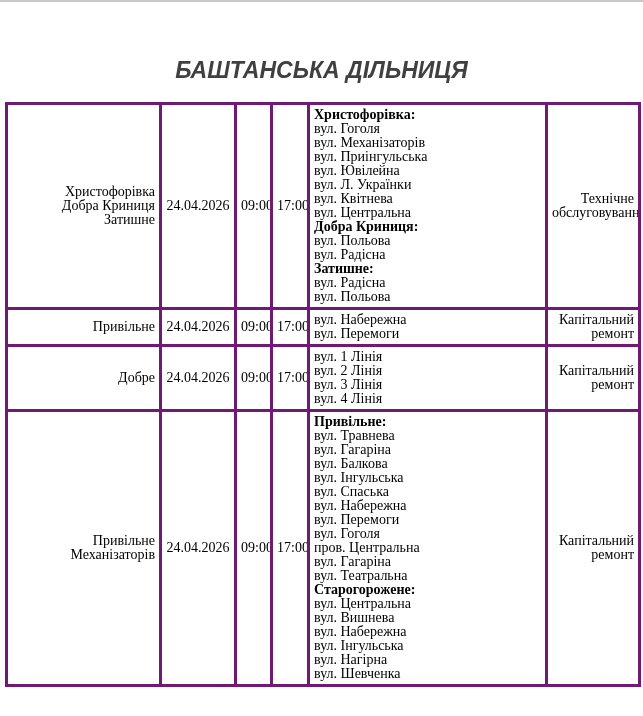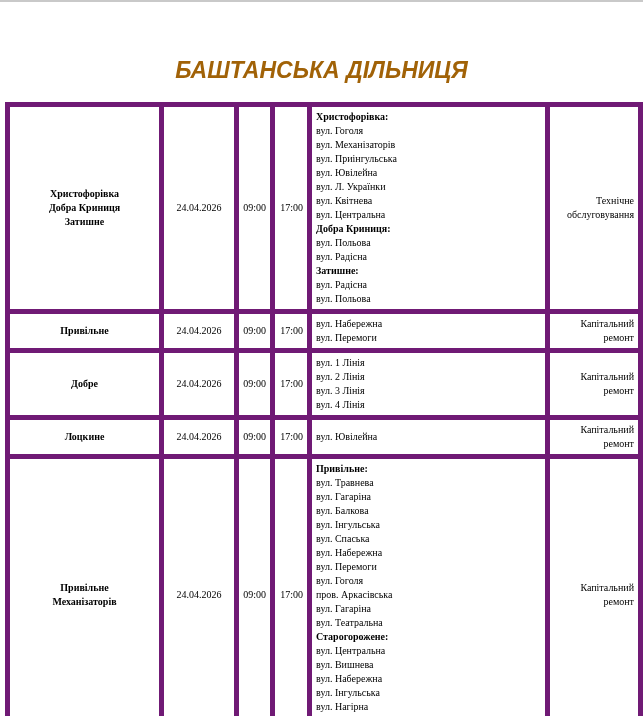--- a/index.html
+++ b/index.html
@@ -19,39 +19,39 @@
   }
   .page-title {
     margin-top: 53px;
     text-align: center;
     font-family: "Liberation Sans", "DejaVu Sans", sans-serif;
     font-weight: 700;
     font-style: italic;
     font-size: 23px;
     line-height: 30px;
     letter-spacing: 0px;
-    color: #a16207;
+    color: #404040;
   }
   table.schedule {
     border-collapse: collapse;
     table-layout: fixed;
     width: 633px;
     margin: 17px 5px 0 5px;
     border: 1px solid #4a4a4a;
     border-bottom-width: 2px;
   }
   table.schedule td {
-    border: 5px solid #701a75;
-    font-size: 10px;
+    border: 3px solid #701a75;
+    font-size: 14px;
     line-height: 14px;
     vertical-align: middle;
     padding: 3px 4px;
     overflow: hidden;
   }
-  td.settlement-cell { padding-left: 7px; text-align: center; font-weight: bold; }
+  td.settlement-cell { padding-left: 7px; text-align: right; }
   td.date-cell       { padding-left: 4px; text-align: center; white-space: nowrap; }
   td.time-cell       { text-align: right; padding-left: 2px; padding-right: 2px; white-space: nowrap; }
   td.streets-cell    { padding-left: 4px; text-align: left; }
   td.work-cell       { padding-left: 6px; text-align: right; }
   .street-line, .settlement-line, .work-line { white-space: nowrap; }
   .bold { font-weight: 700; }
 </style>
 </head>
 <body>
 
@@ -125,51 +125,37 @@
           <div class="street-line">вул. 2 Лінія</div>
           <div class="street-line">вул. 3 Лінія</div>
           <div class="street-line">вул. 4 Лінія</div>
         </td>
         <td class="work-cell">
           <div>Капітальний ремонт</div>
         </td>
       </tr>
       <tr>
         <td class="settlement-cell">
-          <div class="settlement-line">Лоцкине</div>
-        </td>
-        <td class="date-cell">24.04.2026</td>
-        <td class="time-cell">09:00</td>
-        <td class="time-cell">17:00</td>
-        <td class="streets-cell">
-          <div class="street-line">вул. Ювілейна</div>
-        </td>
-        <td class="work-cell">
-          <div>Капітальний ремонт</div>
-        </td>
-      </tr>
-      <tr>
-        <td class="settlement-cell">
           <div class="settlement-line">Привільне</div>
           <div class="settlement-line">Механізаторів</div>
         </td>
         <td class="date-cell">24.04.2026</td>
         <td class="time-cell">09:00</td>
         <td class="time-cell">17:00</td>
         <td class="streets-cell">
           <div class="street-line bold">Привільне:</div>
           <div class="street-line">вул. Травнева</div>
           <div class="street-line">вул. Гагаріна</div>
           <div class="street-line">вул. Балкова</div>
           <div class="street-line">вул. Інгульська</div>
           <div class="street-line">вул. Спаська</div>
           <div class="street-line">вул. Набережна</div>
           <div class="street-line">вул. Перемоги</div>
           <div class="street-line">вул. Гоголя</div>
-          <div class="street-line">пров. Аркасівська</div>
+          <div class="street-line">пров. Центральна</div>
           <div class="street-line">вул. Гагаріна</div>
           <div class="street-line">вул. Театральна</div>
           <div class="street-line bold">Старогорожене:</div>
           <div class="street-line">вул. Центральна</div>
           <div class="street-line">вул. Вишнева</div>
           <div class="street-line">вул. Набережна</div>
           <div class="street-line">вул. Інгульська</div>
           <div class="street-line">вул. Нагірна</div>
           <div class="street-line">вул. Шевченка</div>
         </td>

